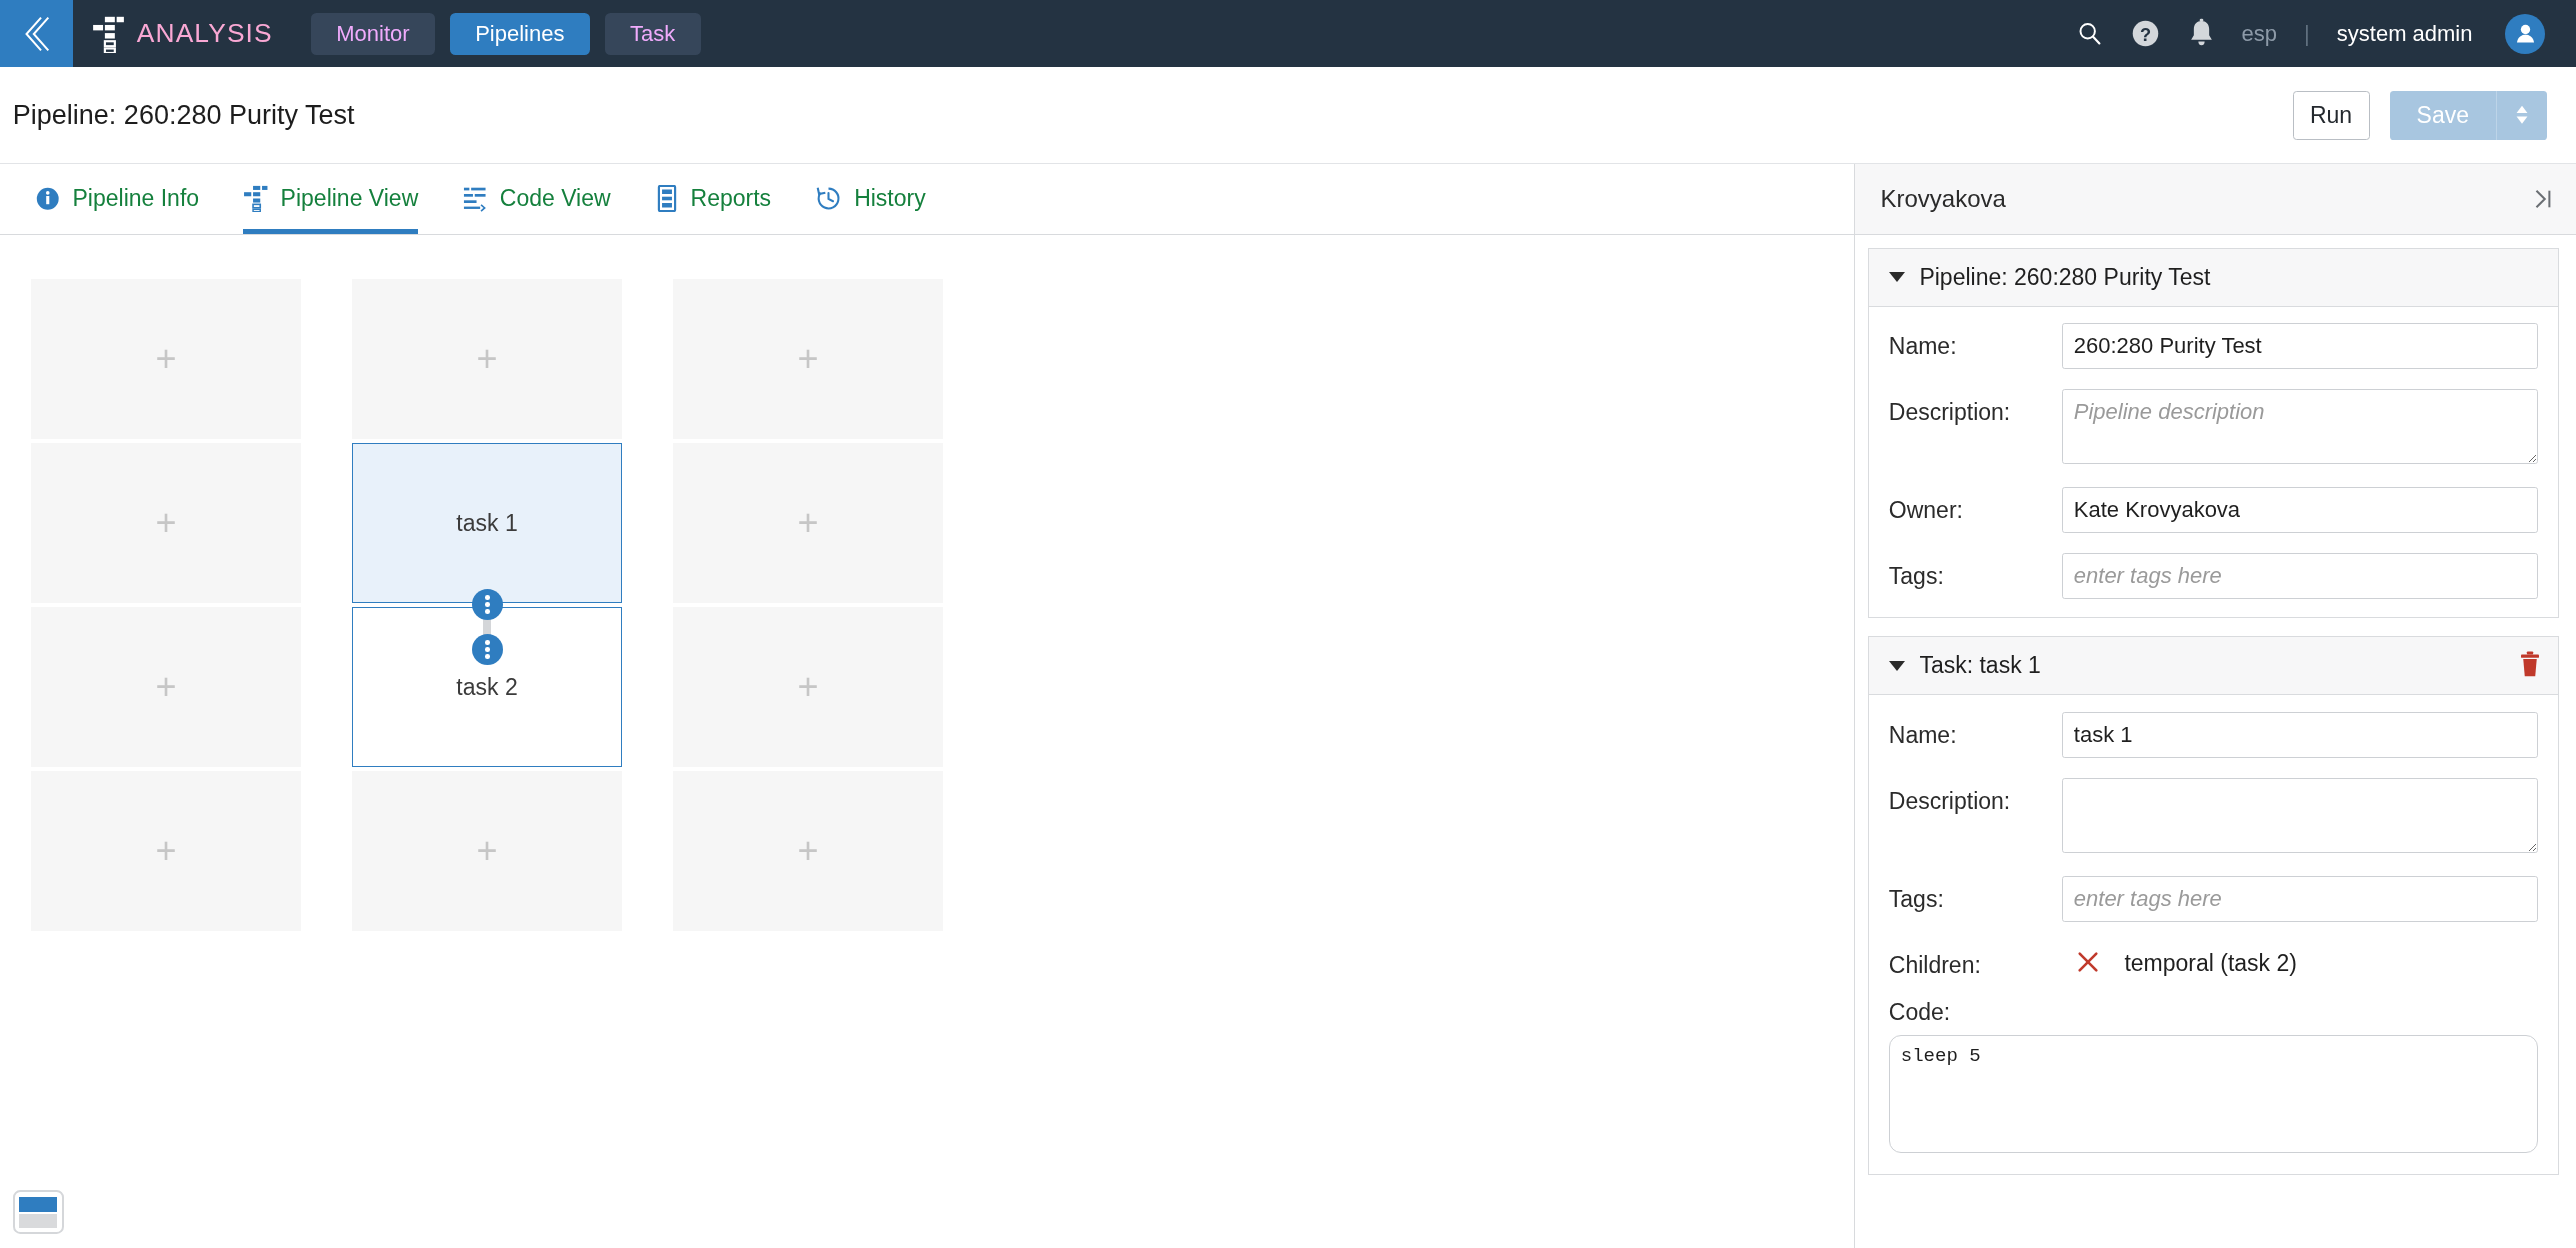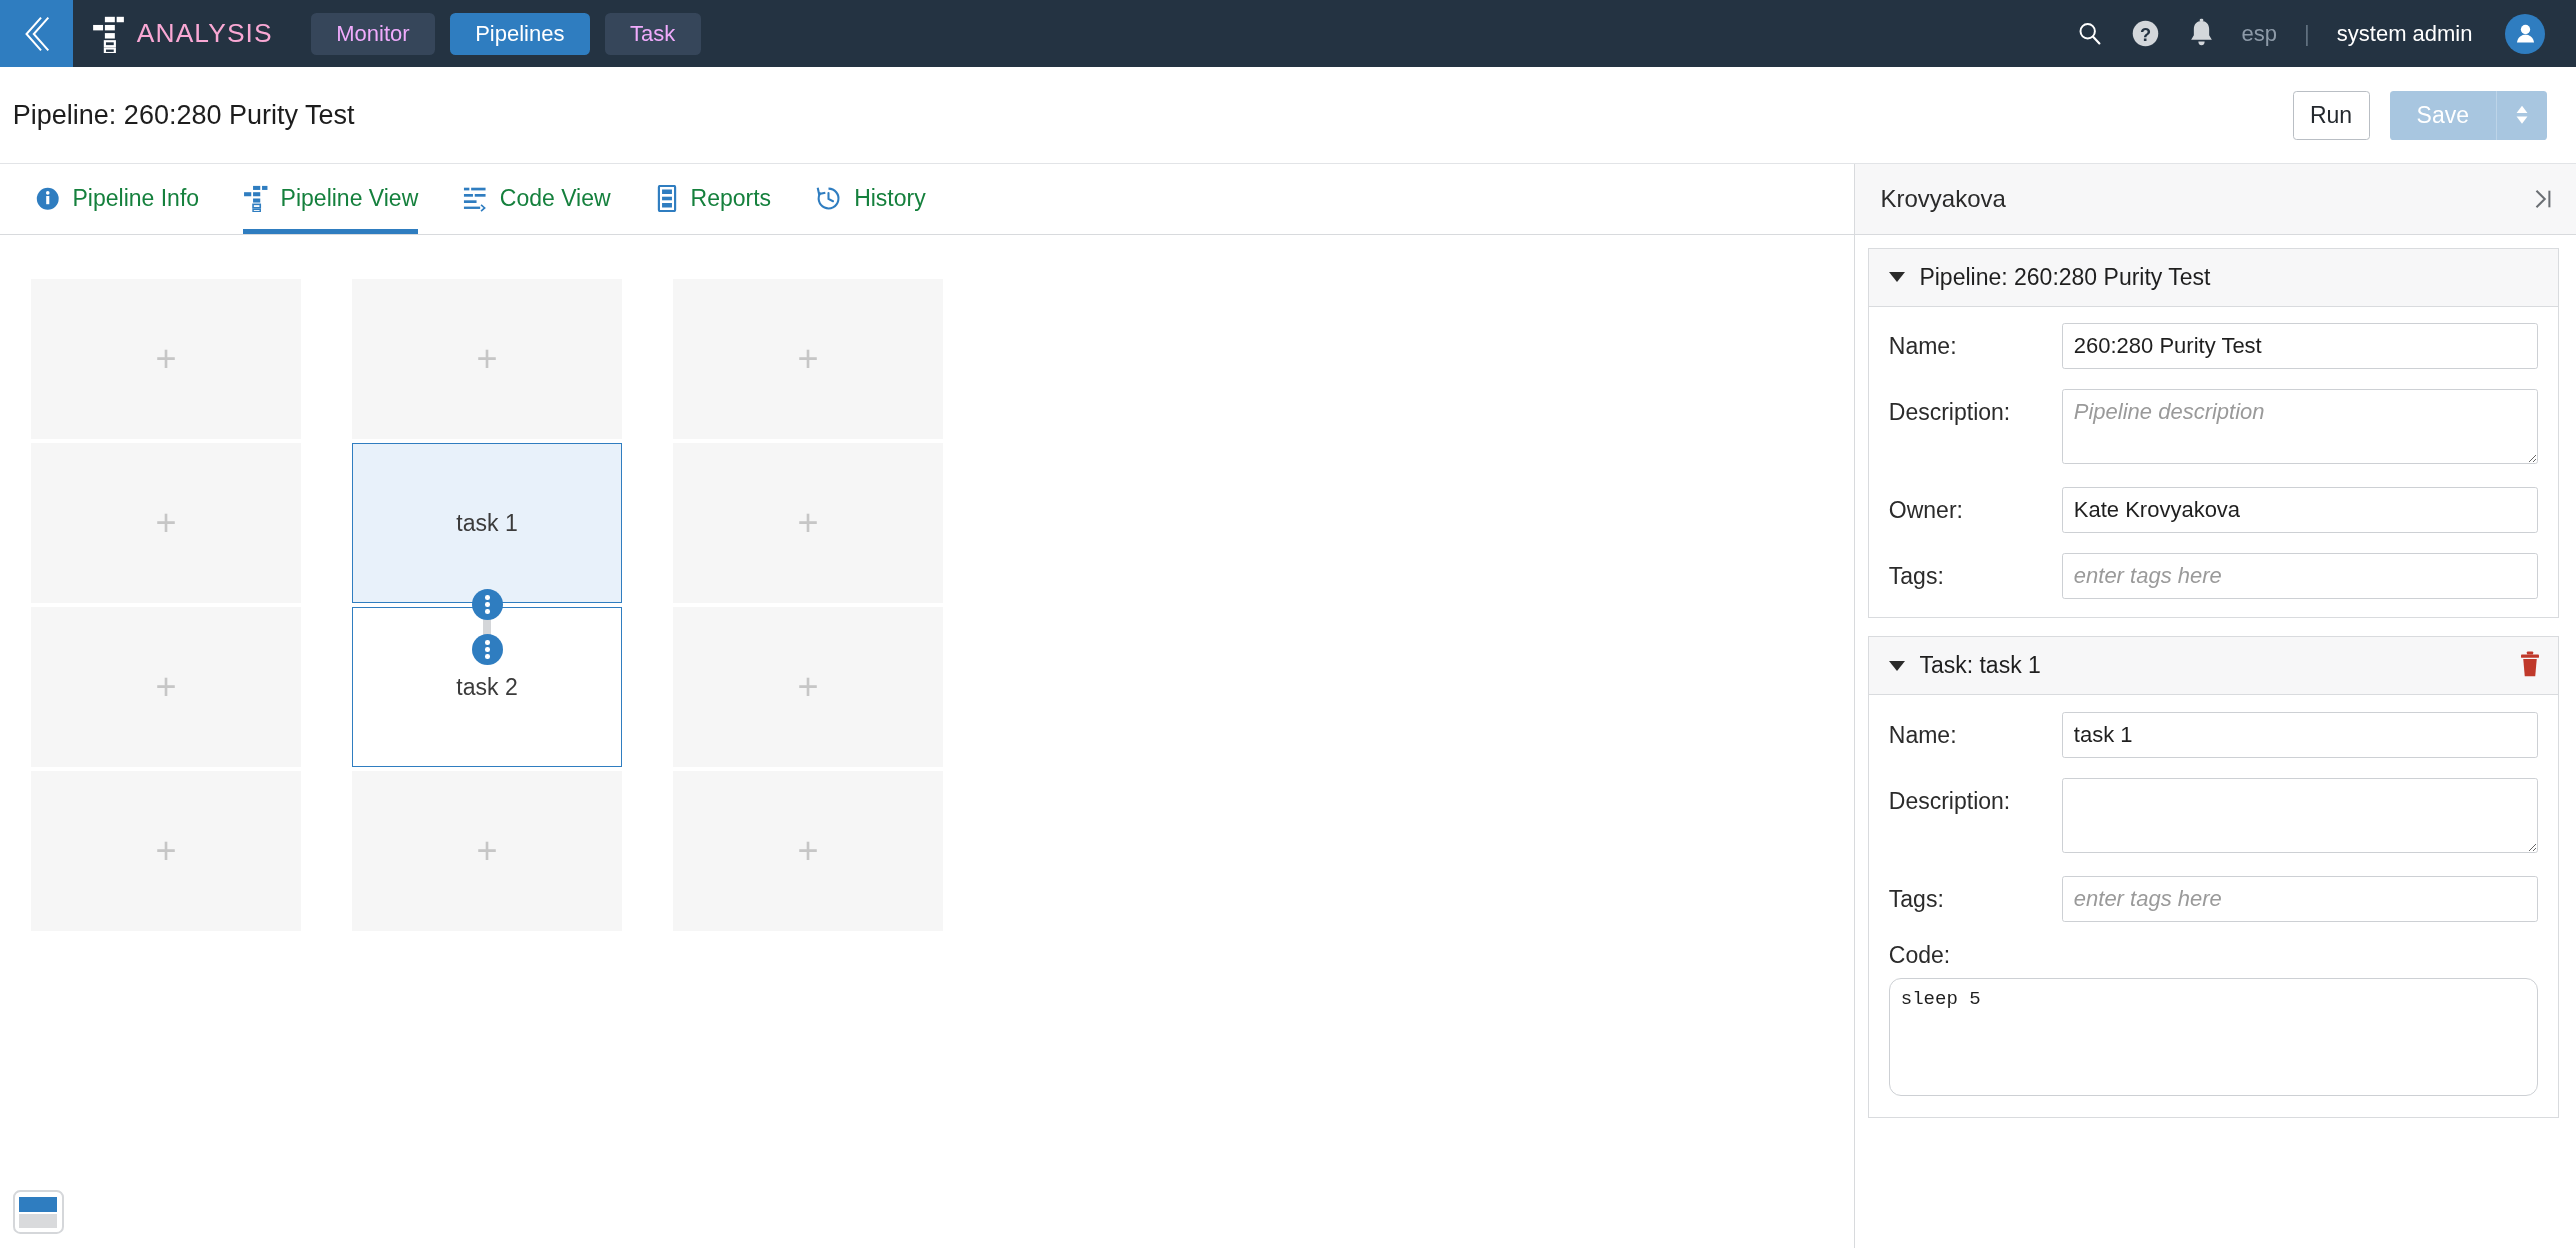--- a/index.html
+++ b/index.html
@@ -557,20 +557,34 @@
           </div>
         </div>
 
         <div class="frow">
           <div class="flabel">Tags:</div>
           <div class="fctl">
             <input class="inp" type="text" placeholder="enter tags here" style="">
           </div>
         </div>
 
+        <div class="frow">
+          <div class="flabel">Children:</div>
+          <div class="fctl">
+            <div class="child-row">
+              <span class="child-x">
+                <svg width="24" height="24" viewBox="0 0 26 26">
+                  <line x1="4" y1="4" x2="22" y2="22" stroke="#c0392b" stroke-width="2.8" stroke-linecap="round"></line>
+                  <line x1="22" y1="4" x2="4" y2="22" stroke="#c0392b" stroke-width="2.8" stroke-linecap="round"></line>
+                </svg>
+              </span>
+              <span class="child-label">temporal (task 2)</span>
+            </div>
+          </div>
+        </div>
 
         <div>
           <div class="code-label">Code:</div>
           <textarea class="code-box" style="">sleep 5</textarea>
         </div>
 
       </div>
     </div>
 
   </div>

